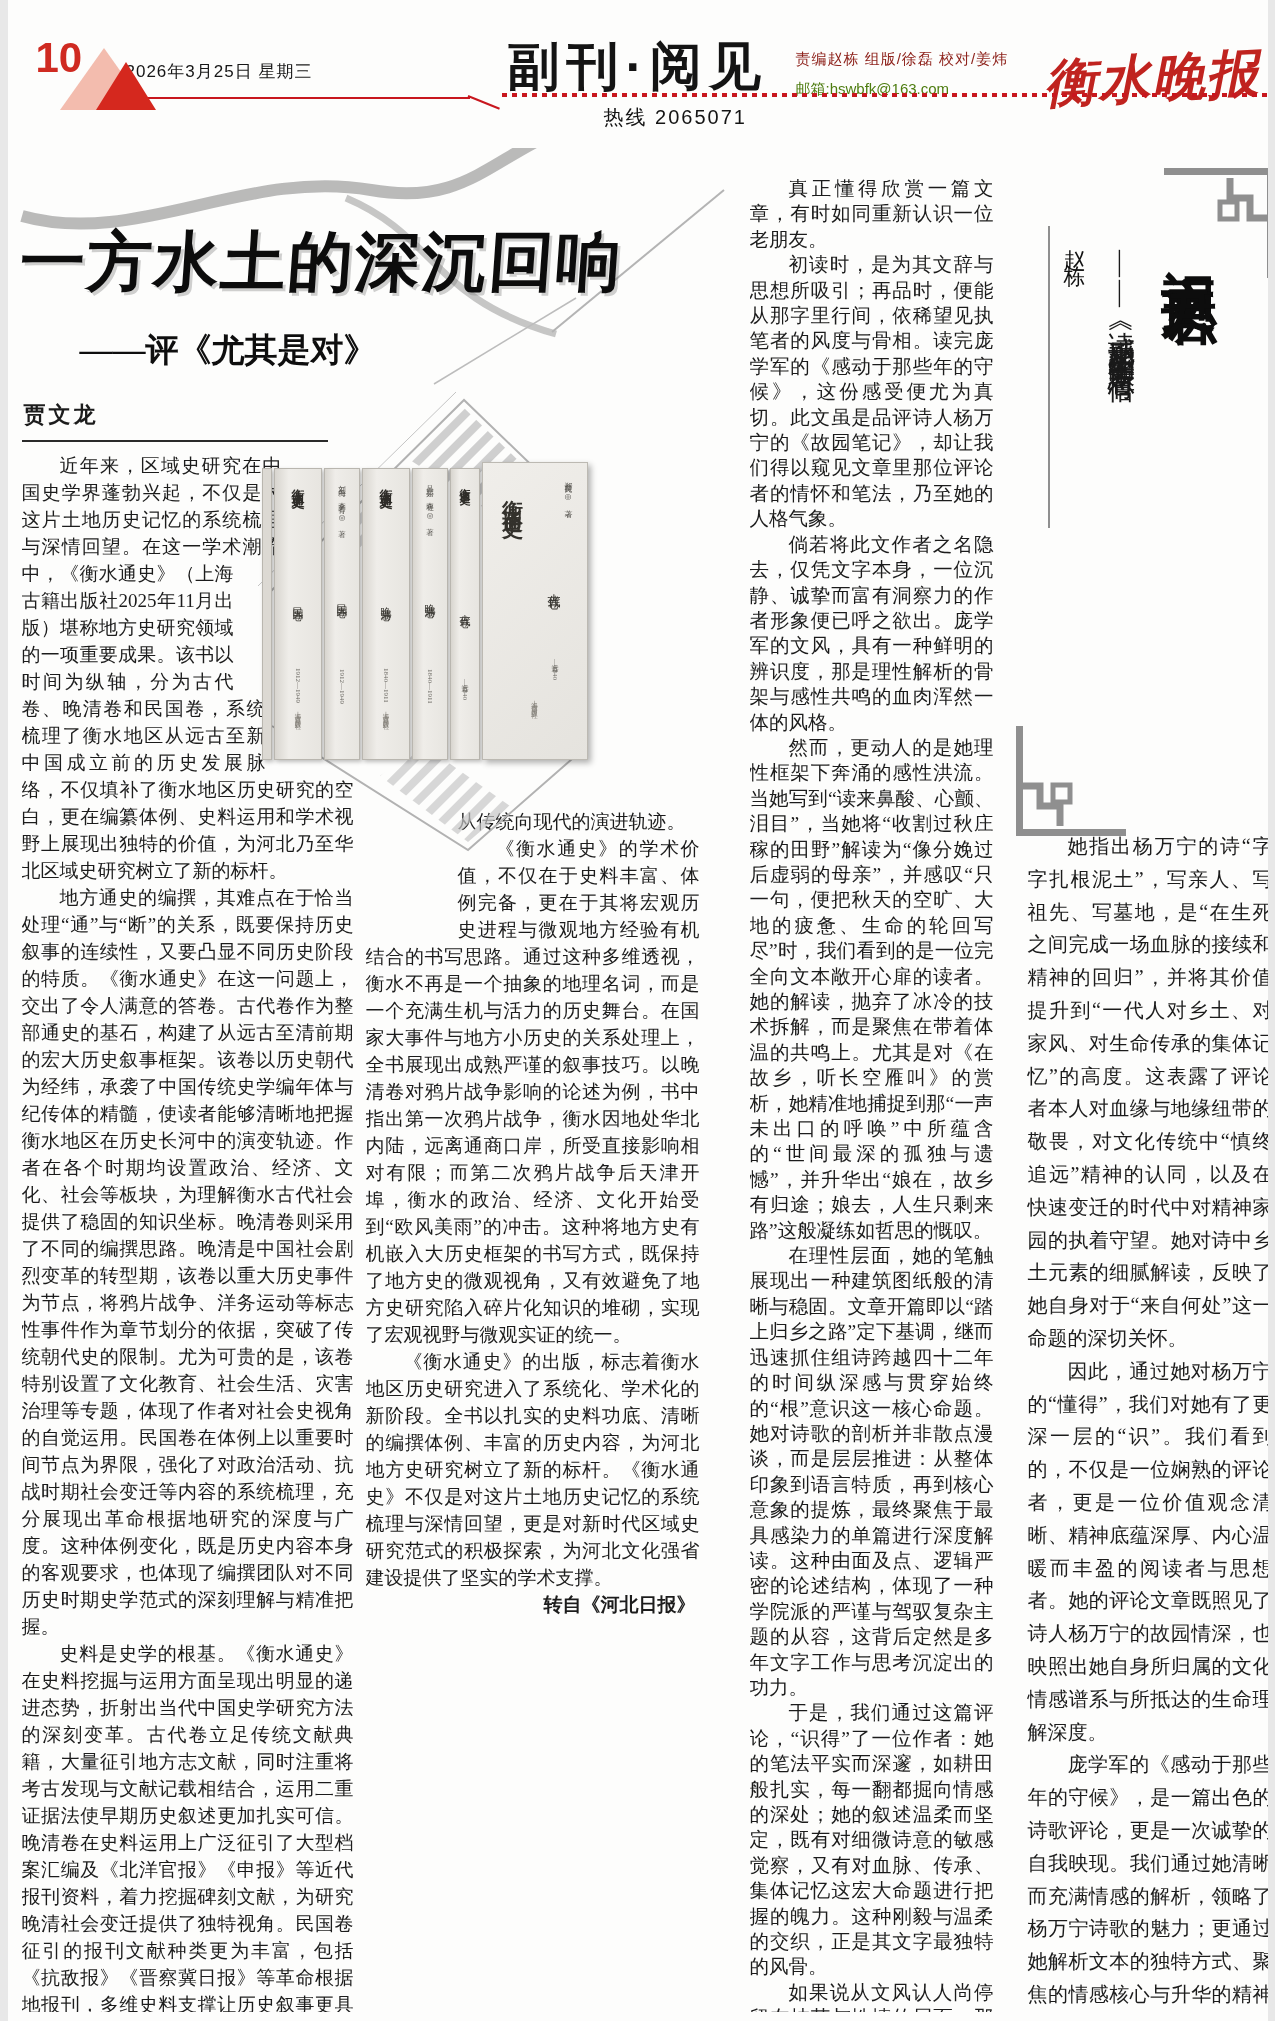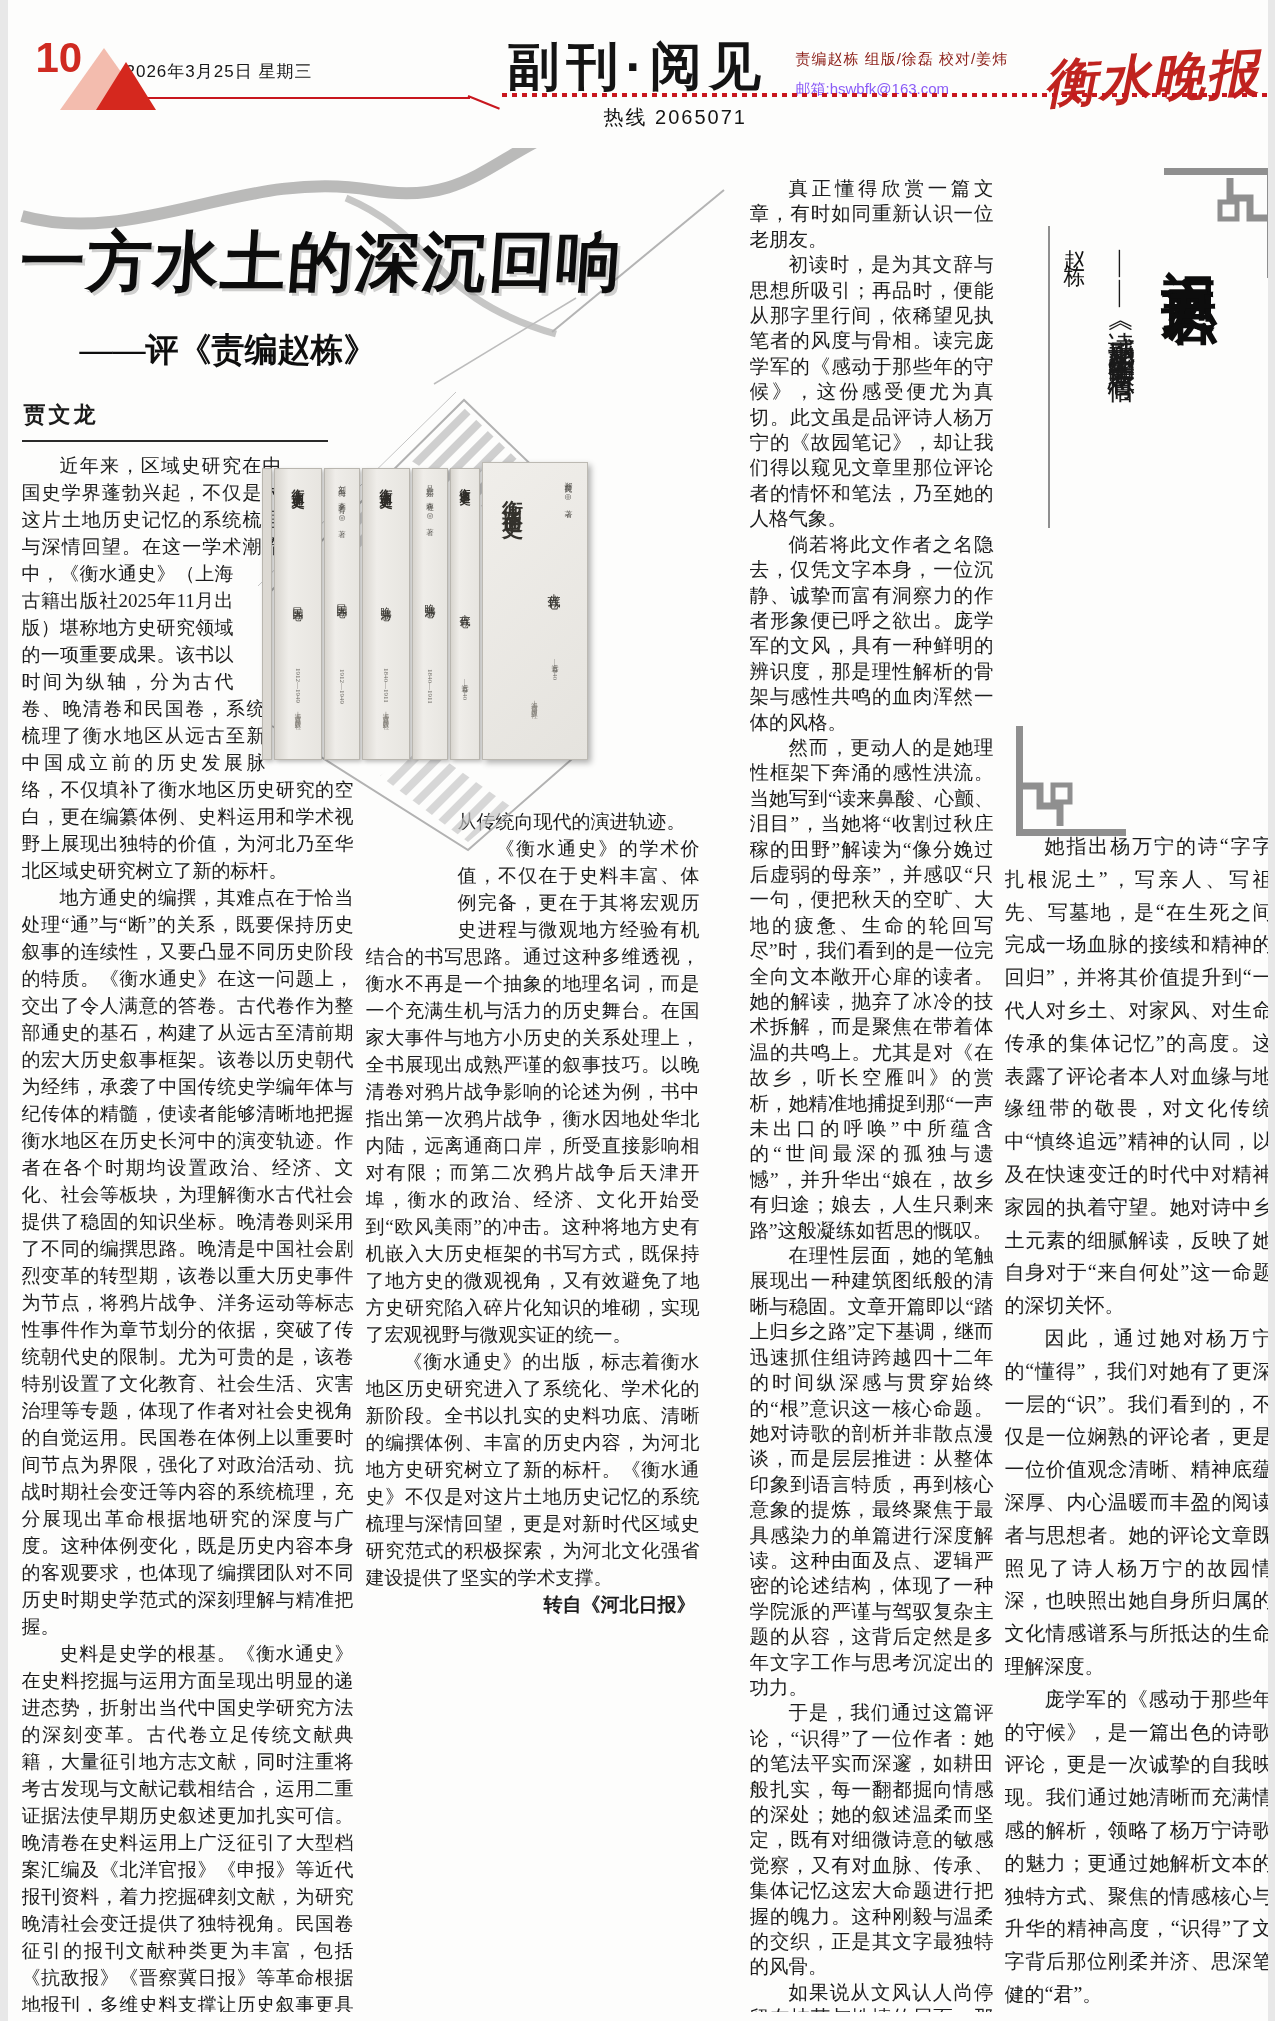--- a/index.html
+++ b/index.html
@@ -15,21 +15,21 @@
              border-bottom:62px solid #f3bcae;}
   .tri-red{position:absolute;left:88px;top:62px;width:0;height:0;z-index:2;
            border-left:30px solid transparent;border-right:30px solid transparent;
            border-bottom:48px solid #d5281e;}
   .date{position:absolute;left:118px;top:60px;font-size:17px;letter-spacing:1px;color:#161616;
         font-family:"Liberation Sans","DejaVu Sans",sans-serif;}
   .section-title{position:absolute;left:492px;top:32px;font-size:52px;font-weight:900;
         letter-spacing:7px;color:#141414;font-family:"Liberation Sans","DejaVu Sans",sans-serif;margin-left:8px;}
   .staff{position:absolute;left:788px;top:50px;font-size:15px;color:#8e231c;letter-spacing:1px;
         font-family:"Liberation Sans","DejaVu Sans",sans-serif;}
-  .email{position:absolute;left:788px;top:80px;font-size:15px;color:#8b5cf6;
+  .email{position:absolute;left:788px;top:80px;font-size:15px;color:#4d7c0f;
         font-family:"Liberation Sans","DejaVu Sans",sans-serif;}
   .masthead{position:absolute;right:8px;top:44px;font-size:52px;font-weight:bold;font-style:italic;
         color:#c0231f;letter-spacing:2px;transform:rotate(-3deg);font-family:"DejaVu Serif",serif;}
   .rule-solid{position:absolute;left:110px;top:97px;width:352px;height:2px;background:#c8171e;}
   .rule-tick{position:absolute;left:460px;top:95px;width:34px;height:2px;background:#c8171e;
         transform:rotate(22deg);transform-origin:left center;}
   .rule-dotted{position:absolute;left:494px;top:93px;width:776px;height:4px;
         background:repeating-linear-gradient(90deg,#c8171e 0 5px,transparent 5px 10px);}
   .hotline{position:absolute;left:596px;top:104px;font-size:20px;color:#141414;letter-spacing:2px;
         font-family:"Liberation Sans","DejaVu Sans",sans-serif;}
@@ -51,21 +51,21 @@
   #a1col2{left:358px;top:808px;width:334px;height:1206px;}
   #a1col2 p:first-child{text-indent:0;}
   .sp{background:transparent;}
   .sp-r{float:right;clear:right;}
   .sp-l{float:left;clear:left;}
   .credit{font-size:19px;line-height:27px;font-weight:bold;text-align:right;padding-right:4px;}
 
   #a2col1{left:742px;top:176px;width:244px;height:1836px;}
   #a2col1 p{font-size:19.5px;line-height:25.4px;}
   #a2col2{left:997px;top:830px;width:268px;height:1186px;}
-  #a2col2 p{font-size:20px;line-height:32.8px;}
+  #a2col2 p{font-size:20px;line-height:32.8px;margin-left:23px;}
 
   
   #figure1{position:absolute;left:250px;top:344px;width:322px;height:548px;z-index:1;pointer-events:none;}
   #figure1 svg{position:absolute;left:0;top:0;}
   .books{position:absolute;left:4px;top:116px;height:300px;display:flex;align-items:flex-end;}
   .spine{position:relative;height:292px;margin-right:2px;background:linear-gradient(90deg,#d8d5cf,#efede9 30%,#e7e5e0);
          border:1px solid #b9b6af;box-shadow:2px 2px 4px rgba(0,0,0,.25);
          display:flex;flex-direction:column;align-items:center;padding:10px 0;}
   .spine.edge{width:10px;background:#dcd9d3;}
   .vert{writing-mode:vertical-rl;text-orientation:upright;letter-spacing:2px;}
@@ -115,21 +115,21 @@
     <div class="hotline" data-name="hotline-number">热线 2065071</div>
   </div>
 
   <svg class="headline-art" data-name="headline-ribbon-art" width="712" height="240" viewBox="0 0 712 240">
     <path d="M6 68 C 120 100, 230 20, 355 42 C 470 62, 480 -14, 615 -40" fill="none" stroke="#a3a3a3" stroke-width="12" opacity="0.75"></path>
     <path d="M330 50 C 420 88, 415 150, 540 186" fill="none" stroke="#aeaeae" stroke-width="7" opacity="0.7"></path>
     <line x1="536" y1="184" x2="708" y2="42" stroke="#b4b4b4" stroke-width="2"></line>
     <line x1="418" y1="236" x2="560" y2="150" stroke="#bcbcbc" stroke-width="1.5"></line>
   </svg>
   <div class="headline" data-name="article1-headline">一方水土的深沉回响</div>
-  <div class="subtitle1" data-name="article1-subtitle">——评《责编赵栋》</div>
+  <div class="subtitle1" data-name="article1-subtitle">——评《尤其是对》</div>
   <div class="author1" data-name="article1-author">贾文龙</div>
   <div class="author1-rule" data-name="article1-author-rule"></div>
 
   <div id="figure1" data-name="book-set-photo">
     <svg width="322" height="548" viewBox="0 0 322 548" data-name="diamond-ornament">
       <defs>
         <pattern id="st" width="16" height="16" patternTransform="rotate(45)" patternUnits="userSpaceOnUse">
           <rect width="8" height="16" fill="#c7c7c7"></rect>
         </pattern>
       </defs>

